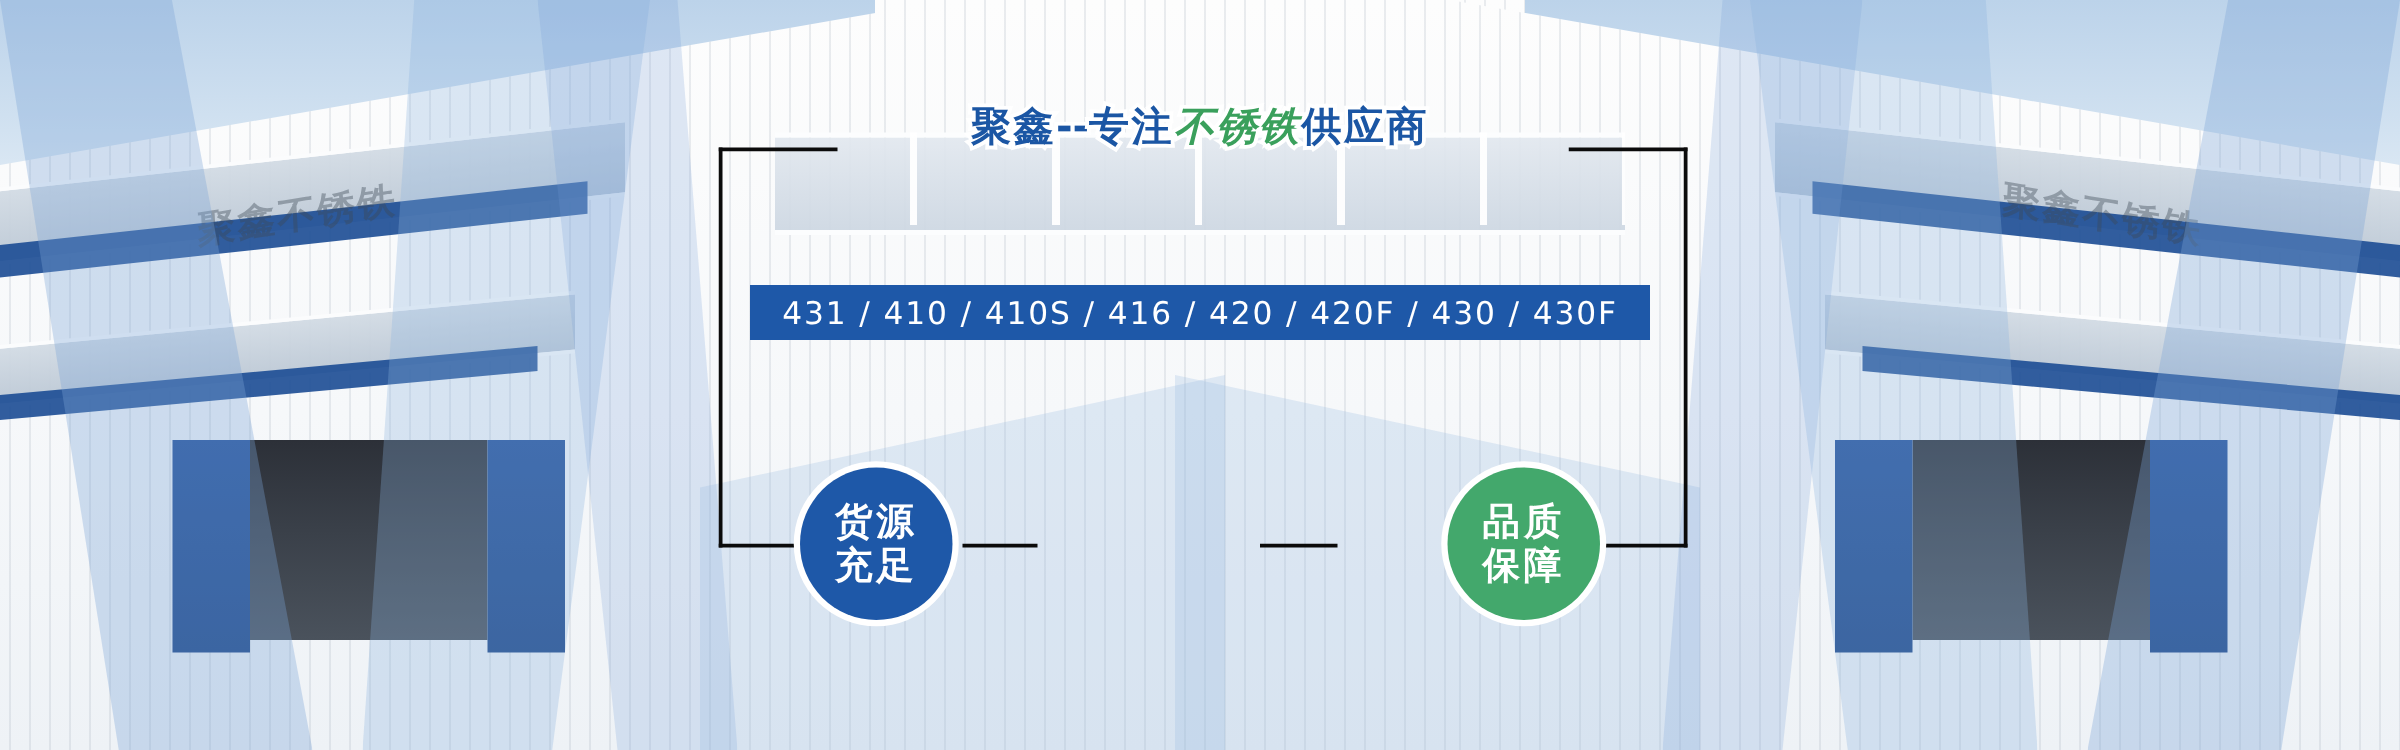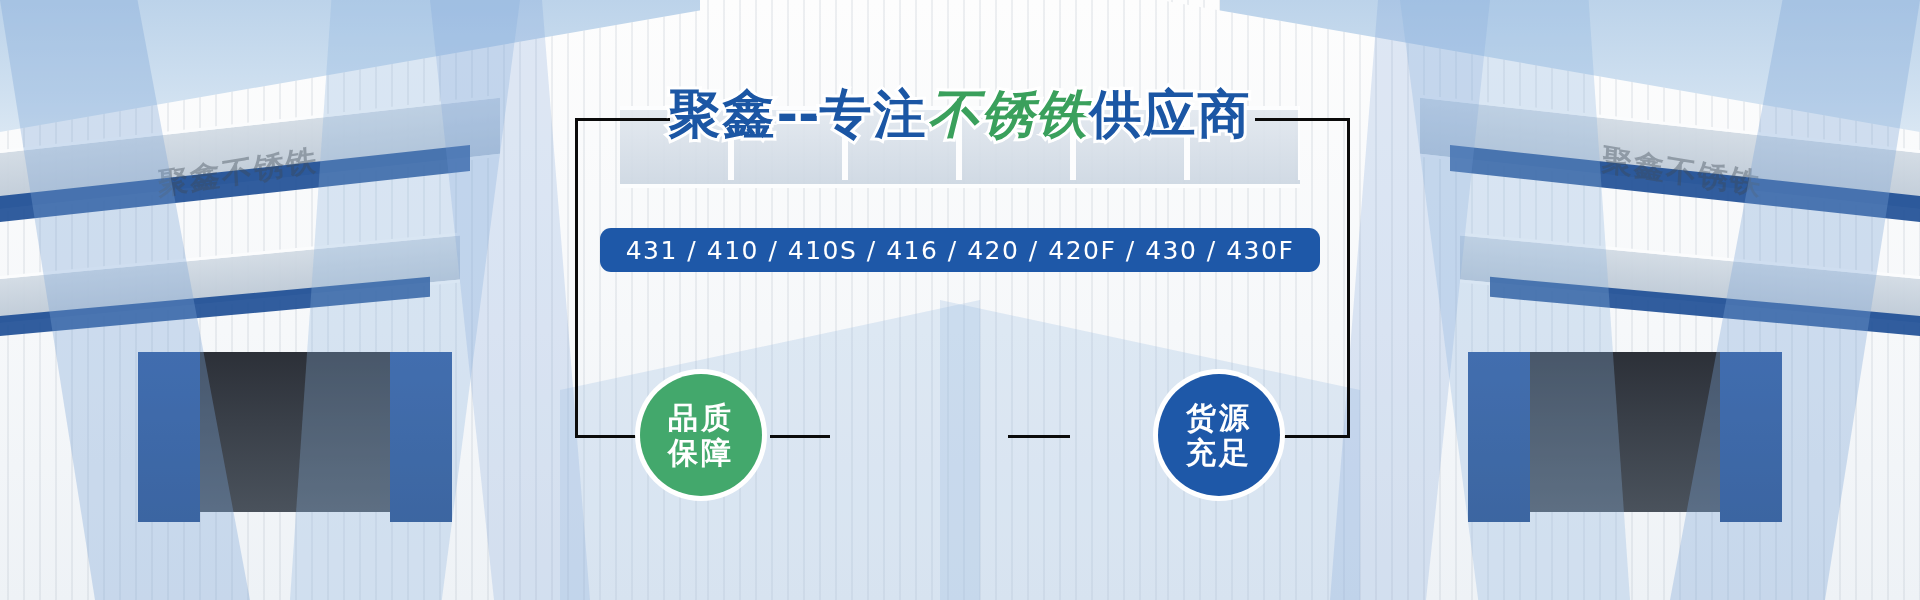--- a/index.html
+++ b/index.html
@@ -120,21 +120,21 @@
   .frm-top-r{left:1255px;top:118px;width:95px;height:3px;}
   .frm-left{left:575px;top:118px;width:3px;height:320px;}
   .frm-right{left:1347px;top:118px;width:3px;height:320px;}
   .frm-bot-l{left:575px;top:435px;width:75px;height:3px;}
   .frm-bot-r{left:1272px;top:435px;width:78px;height:3px;}
 
   
   .headline{
     position:absolute;left:0;top:80px;width:1920px;text-align:center;
     font-family:"DejaVu Sans","Liberation Sans",sans-serif;
-    font-size:52px;font-weight:bold;letter-spacing:2px;
+    font-size:32px;font-weight:bold;letter-spacing:2px;
     white-space:nowrap;
   }
   .headline span{
     -webkit-text-stroke:6px #ffffff;
     paint-order:stroke fill;
     text-shadow:
       0 0 2px #fff, 2px 2px 0 rgba(255,255,255,.9),
       -2px 2px 0 rgba(255,255,255,.9), 2px -2px 0 rgba(255,255,255,.9),
       -2px -2px 0 rgba(255,255,255,.9);
   }
@@ -143,21 +143,21 @@
   .hl-dash{color:#1b56a4;letter-spacing:0;}
 
   
   .pill{
     position:absolute;display:flex;align-items:center;justify-content:center;
     font-family:"DejaVu Sans","Liberation Sans",sans-serif;
     color:#ffffff;white-space:nowrap;
   }
   .pill-blue{
     left:600px;top:228px;width:720px;height:44px;
-    background:#1e58a8;border-radius:11px;
+    background:#1e58a8;border-radius:0;
     font-size:25px;letter-spacing:1.5px;
   }
   .pill-black{
     left:535px;top:296px;width:850px;height:48px;
     background:#0a0a0a;border-radius:10px;
     font-size:25px;letter-spacing:1.5px;
   }
 
   
   .circles{
@@ -243,26 +243,26 @@
   </div>
 
   <div class="pill pill-blue">431 / 410 / 410S / 416 / 420 / 420F / 430 / 430F</div>
 
 
   <div class="connector cn1"></div>
   <div class="connector cn2"></div>
 
   <div class="circles">
 
+    <div class="circ circ-blue">
+      <div>货源</div>
+      <div>充足</div>
+    </div>
+
     <div class="circ circ-green">
       <div>品质</div>
       <div>保障</div>
     </div>
 
-    <div class="circ circ-blue">
-      <div>货源</div>
-      <div>充足</div>
-    </div>
-
 
   </div>
 
 </div>
 
 </body></html>

